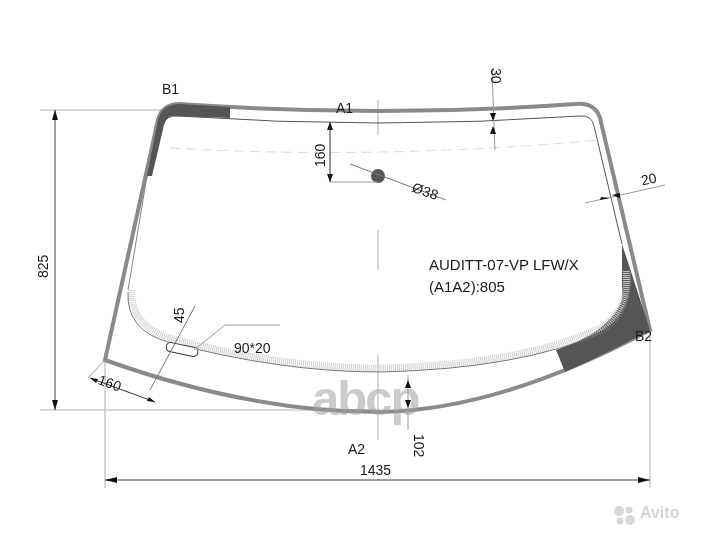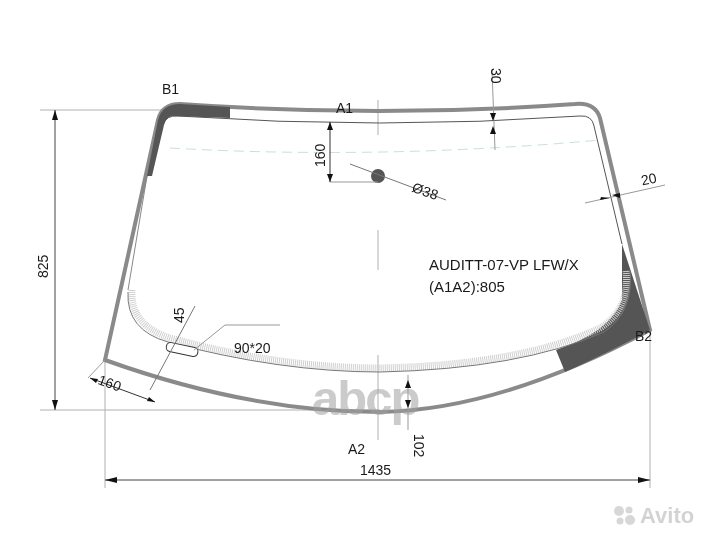--- a/index.html
+++ b/index.html
@@ -4,21 +4,21 @@
 <style>
   html, body { margin:0; padding:0; background:#ffffff; }
   body { width:720px; height:540px; position:relative; overflow:hidden; font-family:"Liberation Sans", sans-serif; }
   svg { position:absolute; left:0; top:0; }
   .lbl { position:absolute; color:#1a1a1a; font-size:14px; white-space:nowrap; line-height:1; }
   .rot-90 { transform-origin:left top; transform:rotate(-90deg); }
   .rot90 { transform-origin:left top; transform:rotate(90deg); }
   .info { position:absolute; left:429px; top:254px; font-size:15px; color:#1a1a1a; line-height:22px; }
   .info div { white-space:nowrap; }
   .wm-abcp { position:absolute; left:312px; top:374px; font-size:49px; font-weight:bold; color:rgba(160,160,160,0.55); letter-spacing:-2px; line-height:1; }
-  .wm-avito { position:absolute; left:616px; top:505px; font-size:22px; font-weight:bold; color:rgba(200,200,200,0.8); line-height:1; }
+  .wm-avito { position:absolute; left:616px; top:505px; font-size:16px; font-weight:bold; color:rgba(200,200,200,0.8); line-height:1; }
   .avito-dots { position:absolute; left:612px; top:504px; width:26px; height:24px; }
 </style>
 </head>
 <body>
 
 <svg width="720" height="540" viewBox="0 0 720 540">
 
   <g stroke="#b0b0b0" stroke-width="1" fill="none">
     <line x1="40" y1="110" x2="170" y2="110"></line>
     <line x1="40" y1="410" x2="380" y2="410"></line>

